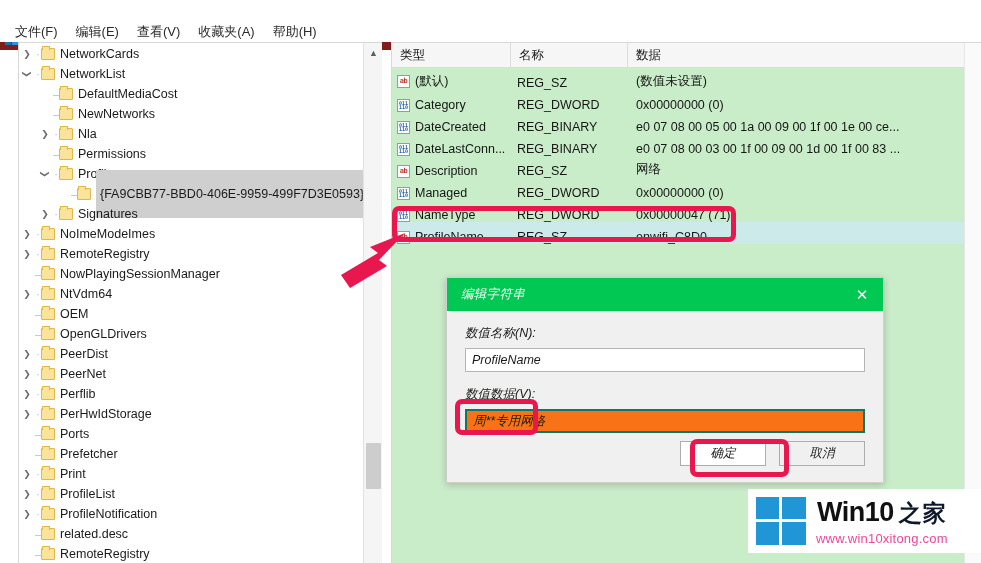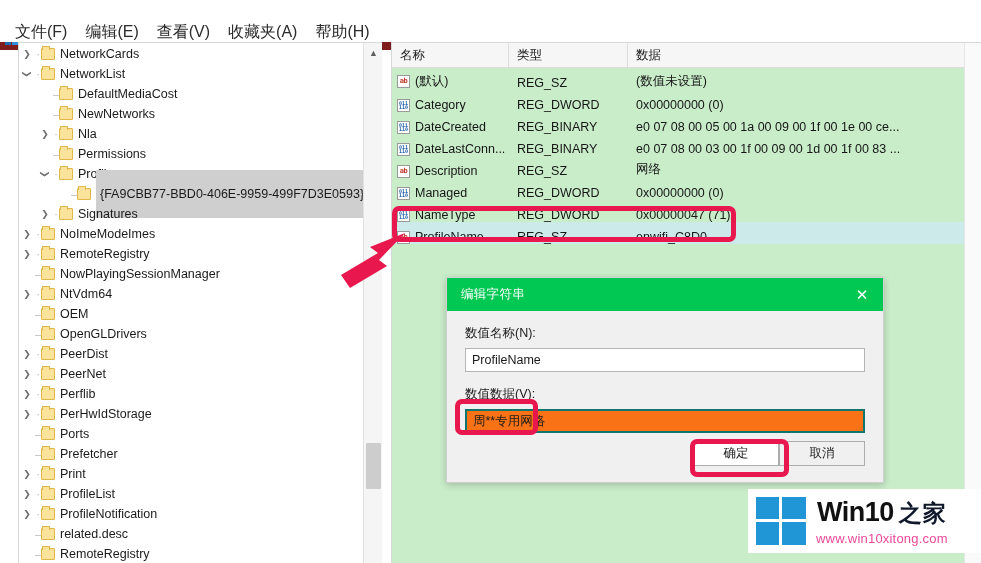--- a/index.html
+++ b/index.html
@@ -63,21 +63,21 @@
   .wbtn .x:after  { transform: rotate(-45deg); }
 
   
   .menubar {
     position: absolute; left: 0; top: 22px; width: 981px; height: 20px;
     background: #ffffff;
     display: flex; align-items: center;
     padding-left: 6px;
   }
   .menuitem {
-    font-size: 16px; color: #2b2b2b;
+    font-size: 13px; color: #2b2b2b;
     padding: 2px 9px;
     white-space: nowrap;
   }
 
   
   .treepanel {
     position: absolute; left: 18px; top: 42px;
     width: 364px; height: 521px;
     background: #ffffff;
     border-top: 1px solid #d8d8d8;
@@ -209,20 +209,21 @@
   }
   .arrow-svg { position:absolute; pointer-events:none; }
 
   
   .dialog {
     position: absolute; left: 446px; top: 277px;
     width: 438px; height: 206px;
     background: #f0f0f0;
     border: 1px solid #cfcfcf;
     box-shadow: 0 2px 7px rgba(0,0,0,.20);
+    font-style: italic;
   }
   .dlg-title {
     height: 33px; background: #00c853;
     display:flex; align-items:center; justify-content:space-between;
     padding: 0 0 0 14px;
   }
   .dlg-title .t {
     font-size: 12.5px; color: #ffffff; letter-spacing:.3px;
   }
   .dlg-close {
@@ -240,21 +241,21 @@
     padding-left: 6px;
     font-size: 12.5px; color:#1a1a1a;
   }
   .dlg-input.focused {
     background: #f97316;
     border: 2px solid #0f766e;
   }
   .dlg-gap { height: 14px; }
   .dlg-buttons {
     position:absolute; right: 18px; bottom: 16px;
-    display:flex;  padding-left: 9px;
+    display:flex; gap: 13px; padding-left: 9px;
   }
   .dlg-btn {
     width: 86px; height: 25px;
     background: #f0f0f0;
     border: 1px solid #adadad;
     display:flex; align-items:center; justify-content:center;
     font-size: 12.5px; color:#1a1a1a;
   }
   .dlg-btn.white { background:#ffffff; }
 
@@ -474,22 +475,22 @@
         </div>
       </div>
     <div class="tscroll">
       <div class="arrowup">▲</div>
       <div class="thumb" style="top:400px;height:46px;"></div>
     </div>
   </div>
 
   <div class="listpanel">
     <div class="lhead">
+      <div class="hcell hc-type">类型</div>
       <div class="hcell hc-name">名称</div>
-      <div class="hcell hc-type">类型</div>
       <div class="hcell hc-data">数据</div>
     </div>
     <div id="listrows">
         <div class="lrow">
           <div class="c-name">
             <span class="vicon sz">ab</span>
             <span>(默认)</span>
           </div>
           <div class="c-type">REG_SZ</div>
           <div class="c-data">(数值未设置)</div>

